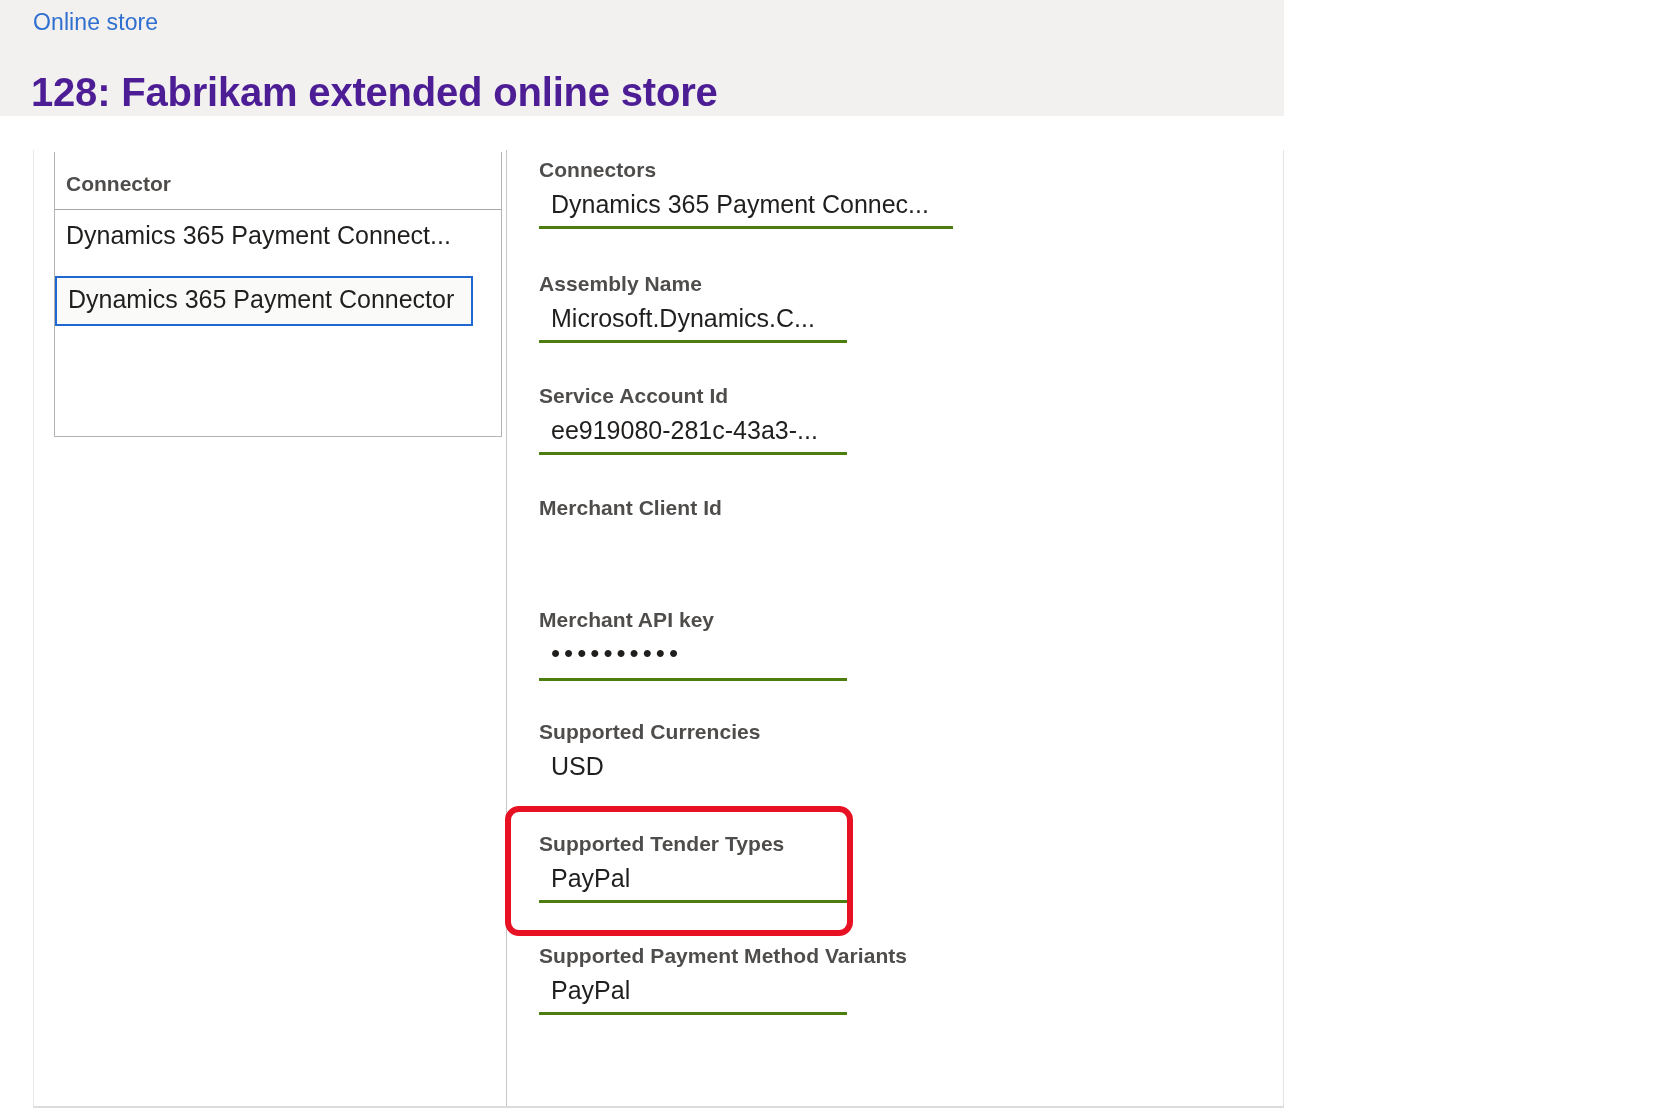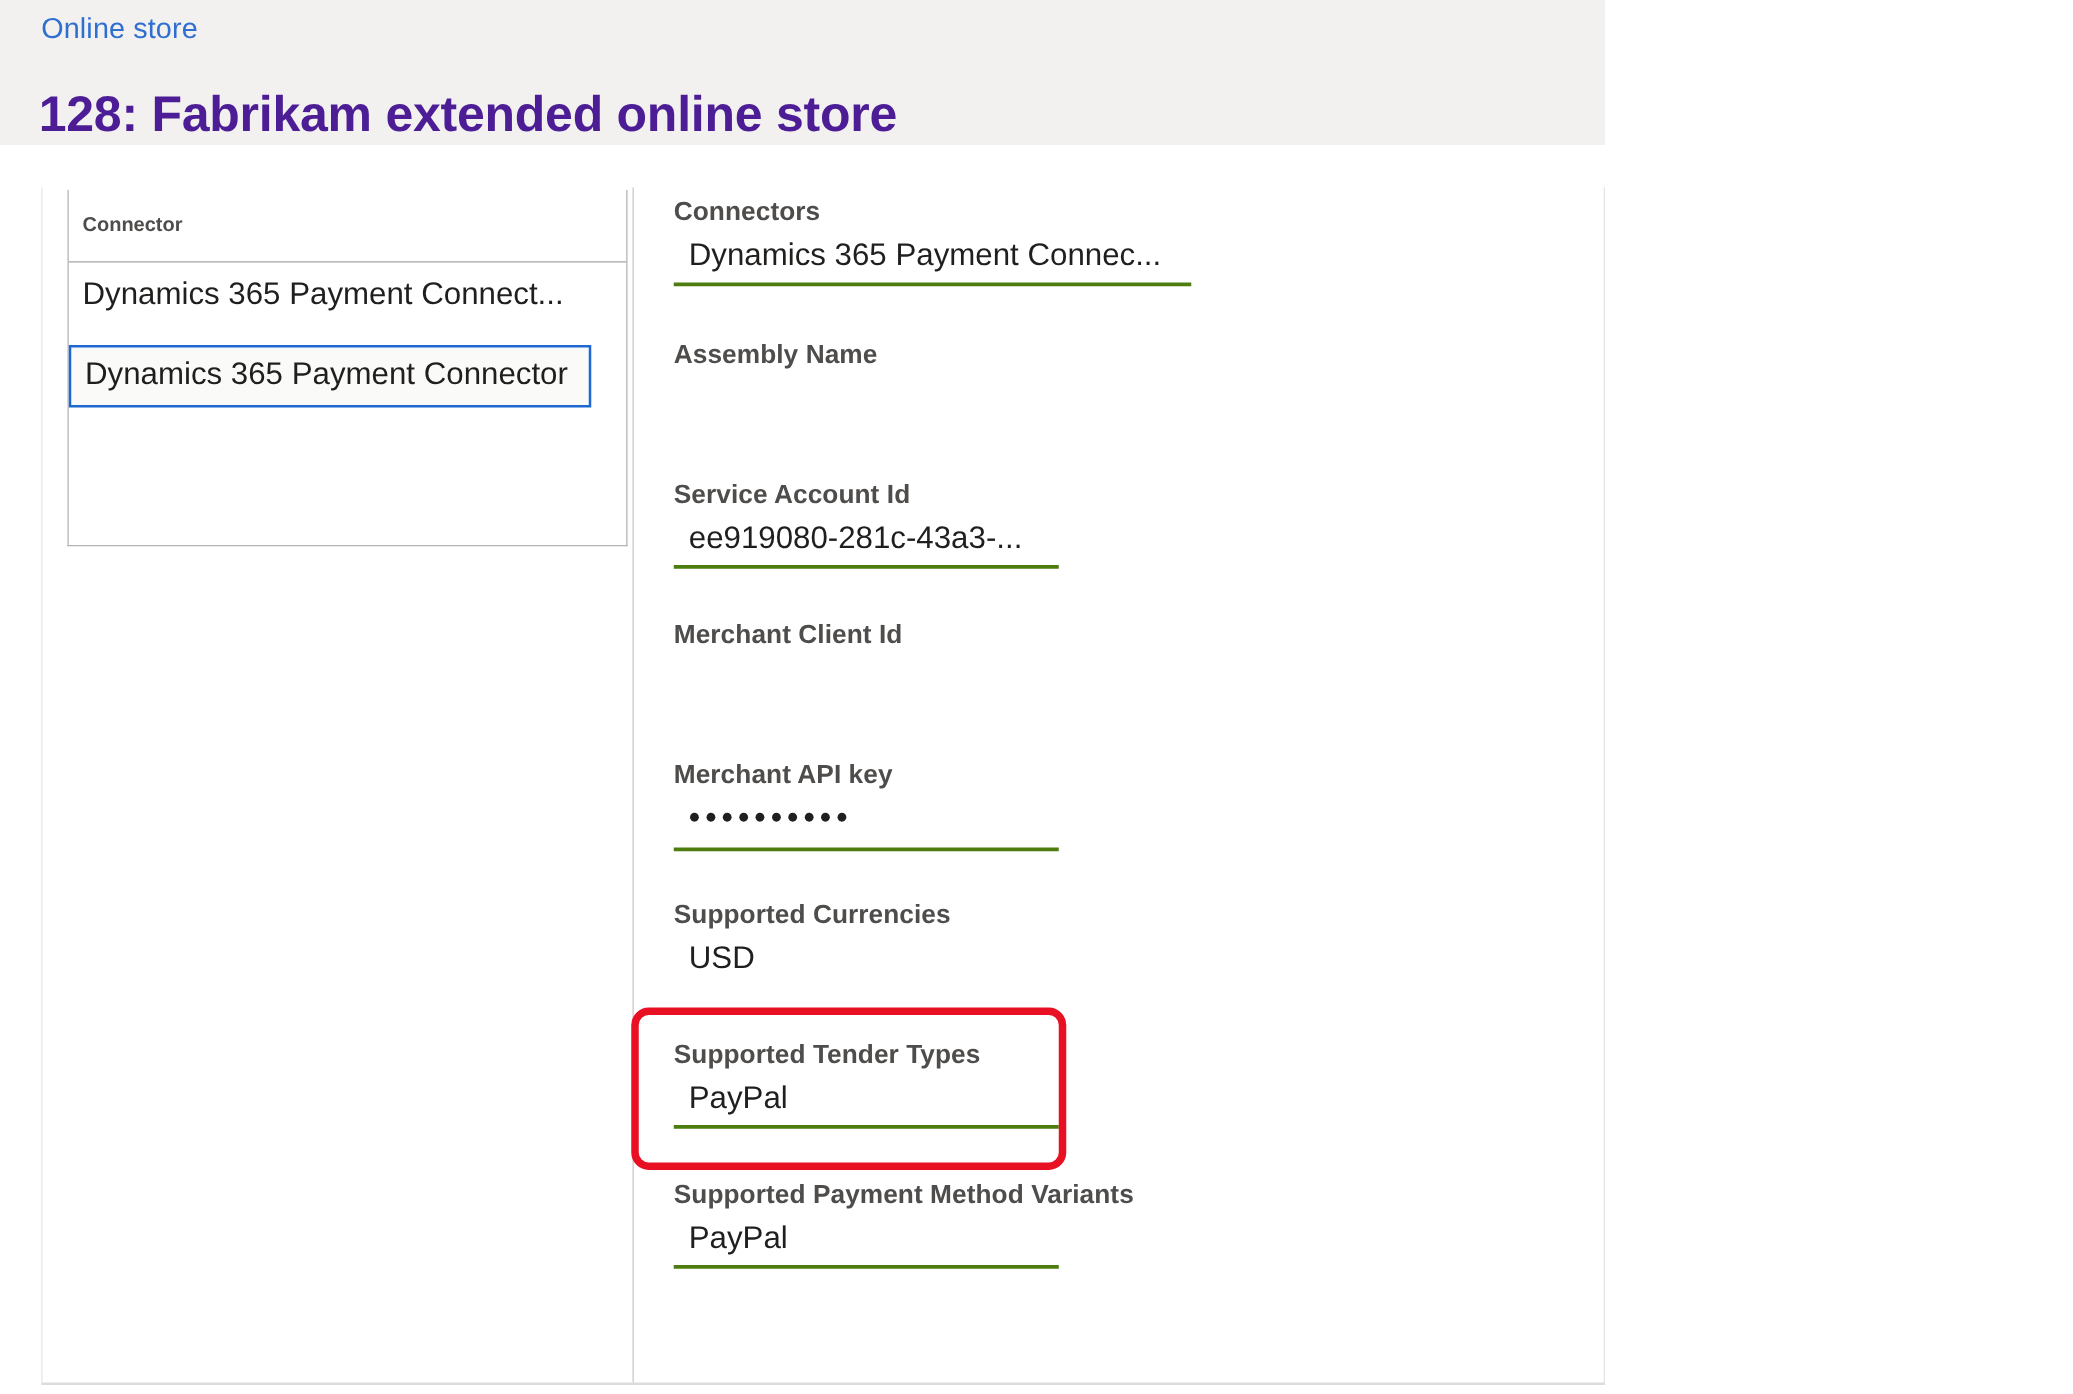--- a/index.html
+++ b/index.html
@@ -78,21 +78,21 @@
     top: 0;
     width: 100%;
     height: 58px;
     box-sizing: border-box;
     border-bottom: 1px solid #a8a6a3;
   }
   .list-header-label {
     position: absolute;
     left: 11px;
     top: 20px;
-    font-size: 16px;
+    font-size: 21px;
     color: #4f4d4b;
     font-weight: 600;
   }
   .list-row {
     position: absolute;
     left: 0;
     width: 100%;
     height: 57px;
     box-sizing: border-box;
     overflow: hidden;
@@ -208,20 +208,23 @@
 
     <div class="field w-wide" style="top:8px;">
       <div class="field-label">Connectors</div>
       <div class="field-value-box">
         <span class="field-value">Dynamics 365 Payment Connec...</span>
       </div>
     </div>
 
     <div class="field w-normal" style="top:122px;">
       <div class="field-label">Assembly Name</div>
+      <div class="field-value-box">
+        <span class="field-value">Microsoft.Dynamics.C...</span>
+      </div>
     </div>
 
     <div class="field w-normal" style="top:234px;">
       <div class="field-label">Service Account Id</div>
       <div class="field-value-box">
         <span class="field-value">ee919080-281c-43a3-...</span>
       </div>
     </div>
 
     <div class="field w-normal" style="top:346px;">

